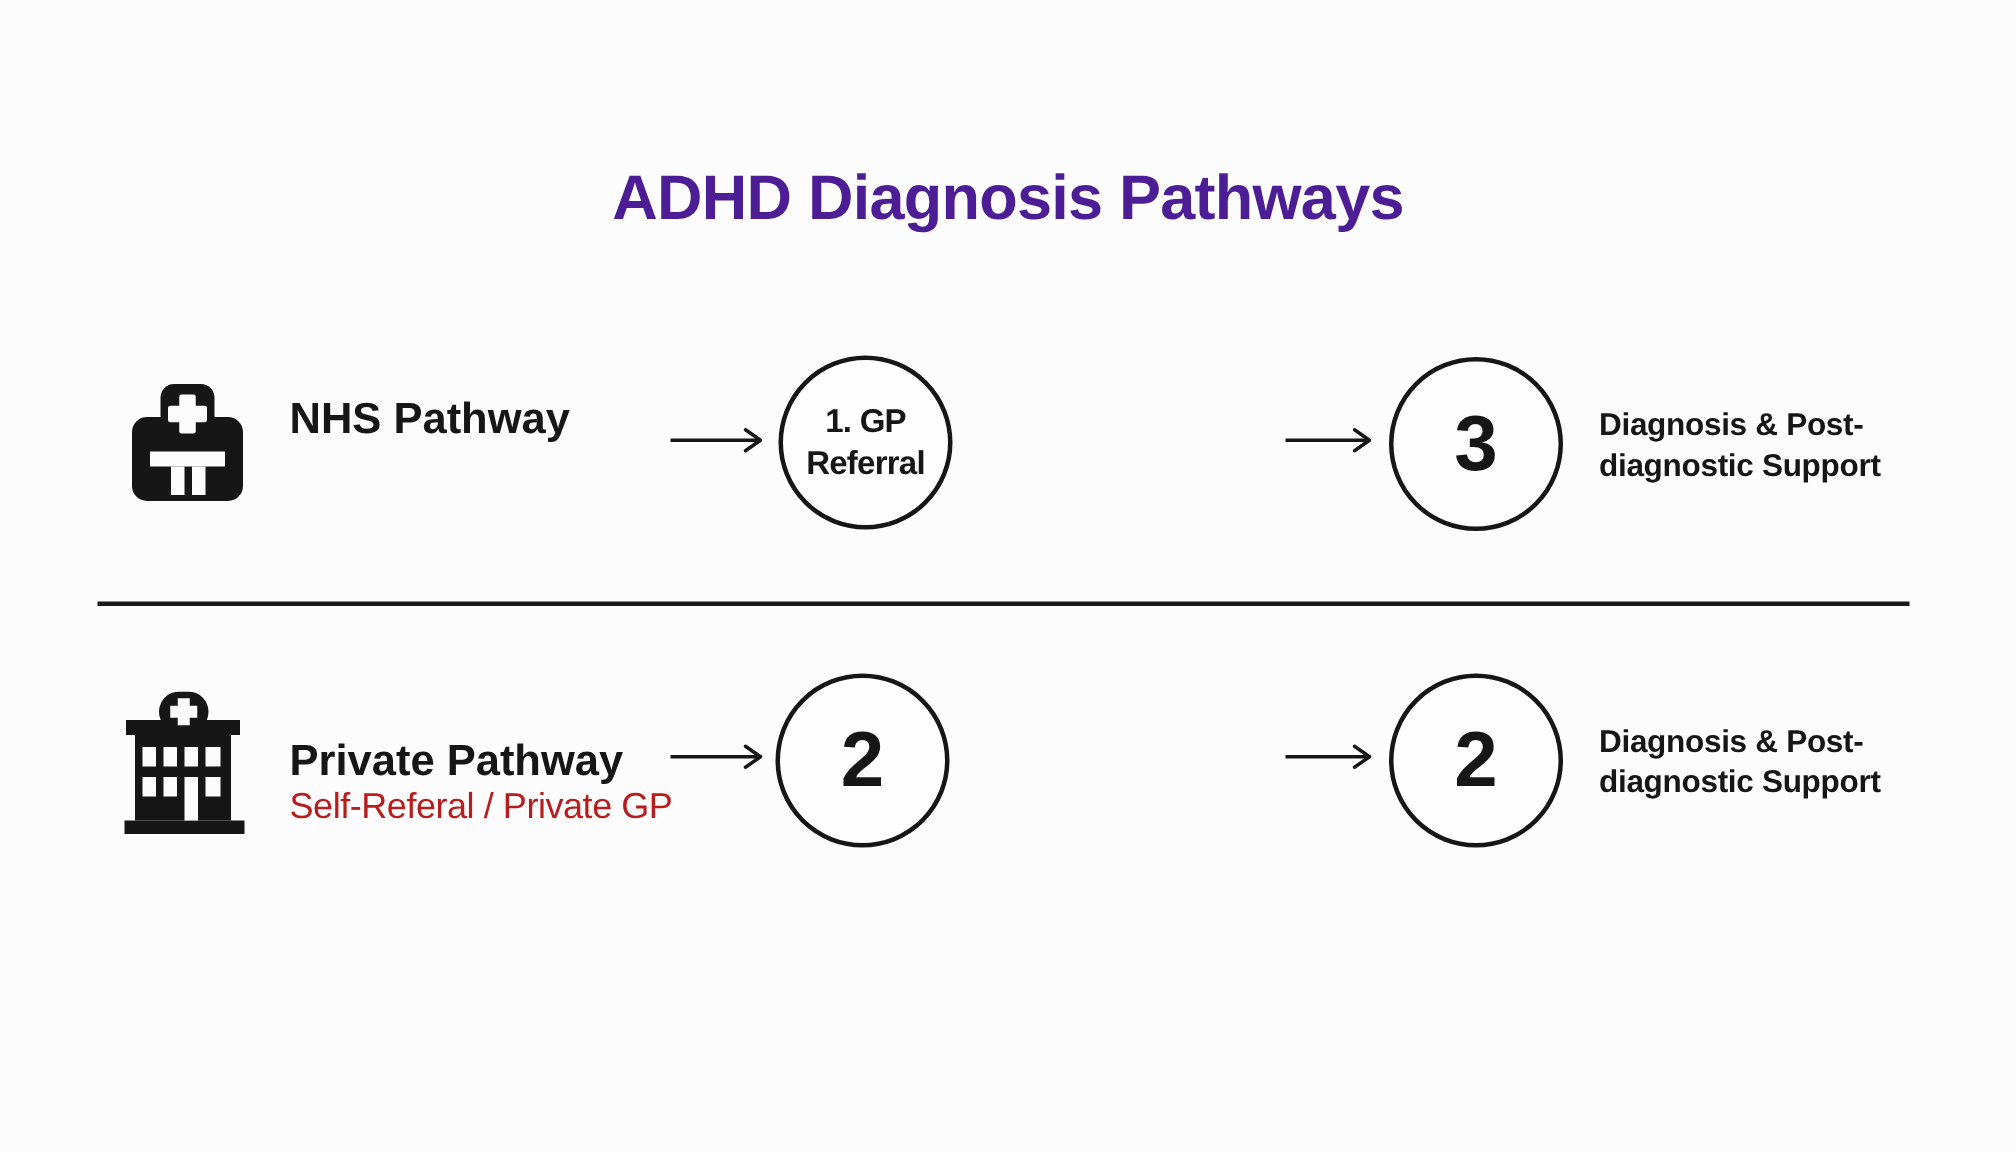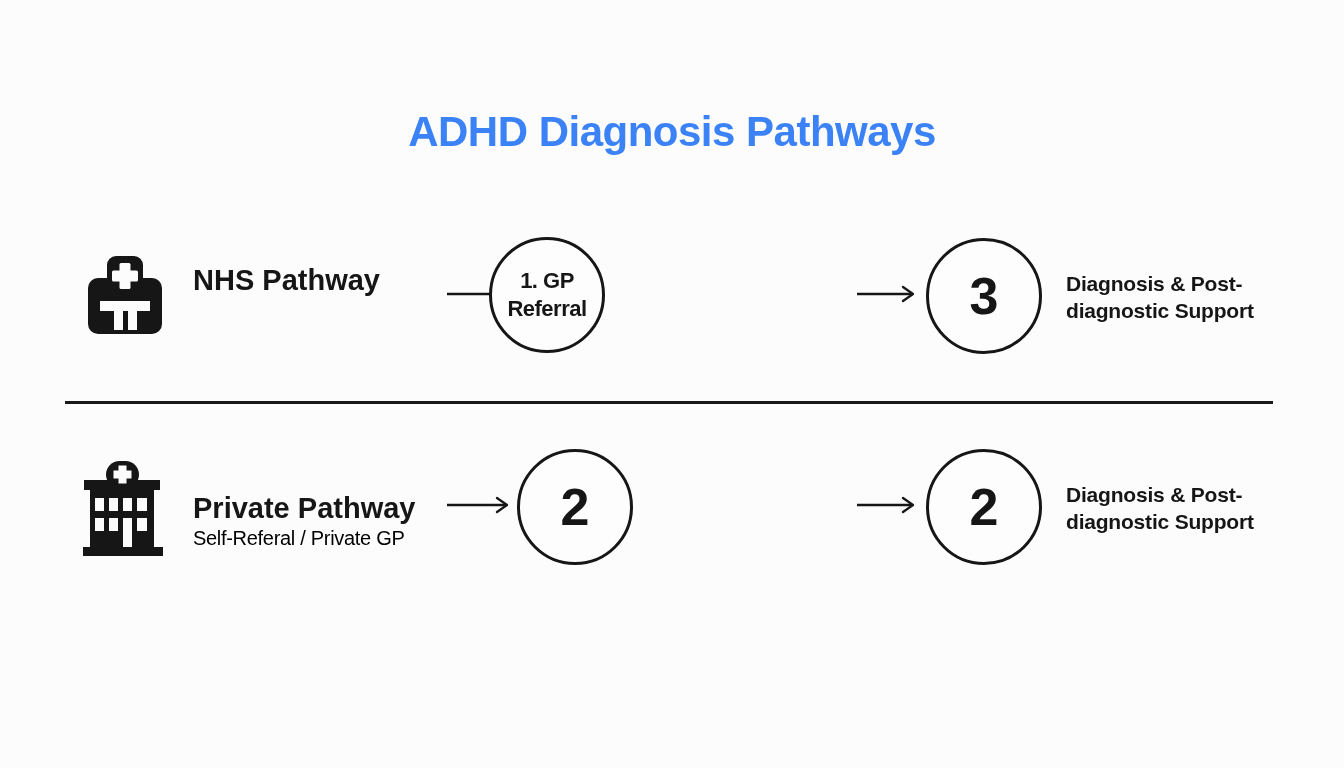--- a/index.html
+++ b/index.html
@@ -8,32 +8,32 @@
     background: #fcfcfc;
     font-family: "Liberation Sans", sans-serif;
     color: #161616;
   }
   .canvas { position: relative; width: 1344px; height: 768px; overflow: hidden; }
 
   .title {
     position: absolute; top: 108px; left: 0; width: 100%;
     text-align: center;
     font-size: 42px; font-weight: 700; letter-spacing: -0.5px;
-    color: #3b82f6; margin: 0;
+    color: #4c1d95; margin: 0;
   }
 
   .icon { position: absolute; line-height: 0; }
 
   .row-label {
     position: absolute; transform: translateY(-50%);
     font-size: 29px; font-weight: 700; white-space: nowrap;
   }
   .label-block { position: absolute; transform: translateY(-50%); }
   .label-block .main { font-size: 29px; font-weight: 700; line-height: 34px; white-space: nowrap; }
-  .label-block .sub  { font-size: 20px; font-weight: 400; letter-spacing: -0.3px; line-height: 27px; white-space: nowrap; color: #000000; }
+  .label-block .sub  { font-size: 24px; font-weight: 400; letter-spacing: -0.3px; line-height: 27px; white-space: nowrap; color: #b91c1c; }
 
   .arrow { position: absolute; transform: translateY(-50%); }
 
   .circle {
     position: absolute; transform: translate(-50%, -50%);
     width: 110px; height: 110px;
     border: 3px solid #161616; border-radius: 50%;
     background: #fdfdfd;
     display: flex; align-items: center; justify-content: center;
     text-align: center; font-weight: 700;
@@ -72,21 +72,21 @@
 
   <div class="row-label" style="left:193px; top:280px;">NHS Pathway</div>
 
   <span class="arrow" style="left:446px; top:296px;">
     <svg width="64" height="18" viewBox="0 0 64 18">
       <line x1="1" y1="9" x2="59" y2="9" stroke="#161616" stroke-width="2.3"></line>
       <path d="M51 2 L61 9 L51 16" fill="none" stroke="#161616" stroke-width="2.3" stroke-linecap="round" stroke-linejoin="round"></path>
     </svg>
   </span>
 
-  <div class="circle" style="left:547px; top:295px;">
+  <div class="circle" style="left:577px; top:295px;">
     <span class="two-line">1. GP
 Referral</span>
   </div>
 
 
   <span class="arrow" style="left:856px; top:296px;">
     <svg width="60" height="18" viewBox="0 0 60 18">
       <line x1="1" y1="9" x2="55" y2="9" stroke="#161616" stroke-width="2.3"></line>
       <path d="M47 2 L57 9 L47 16" fill="none" stroke="#161616" stroke-width="2.3" stroke-linecap="round" stroke-linejoin="round"></path>
     </svg>

